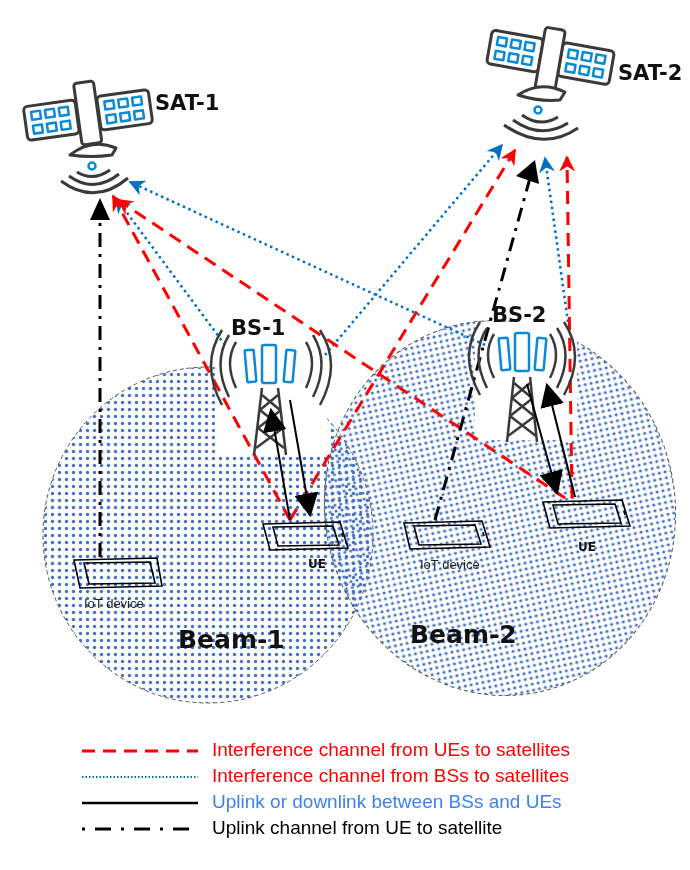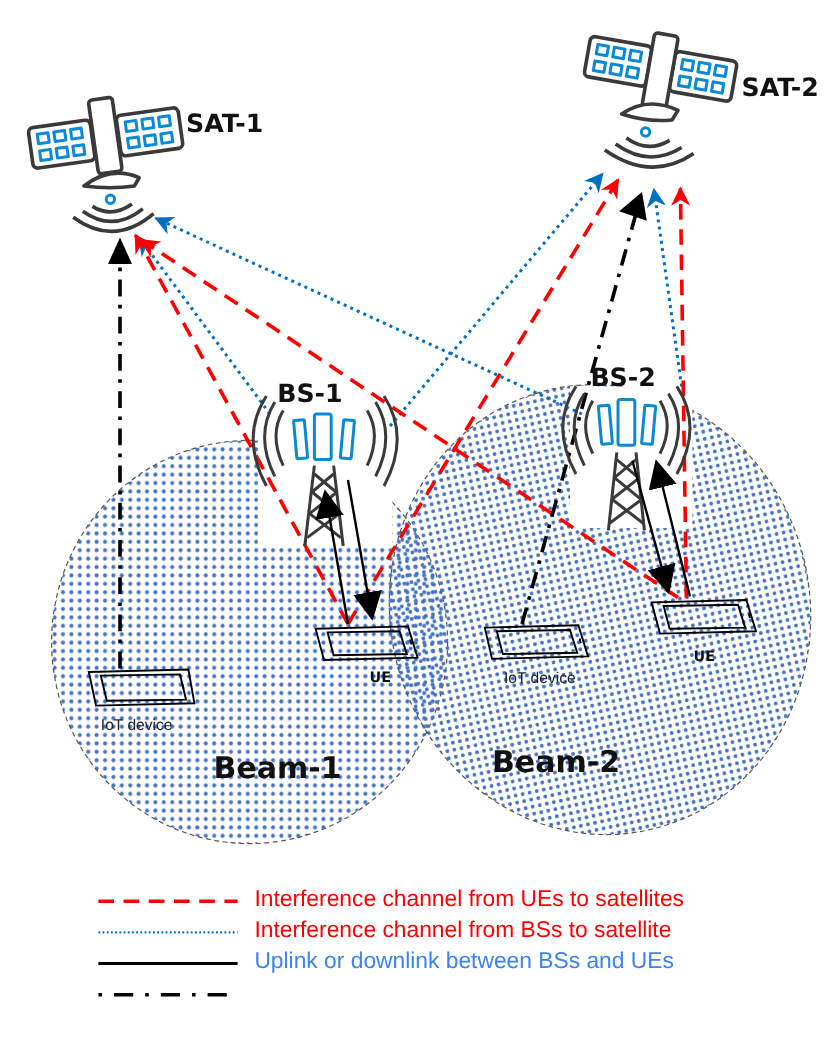--- a/index.html
+++ b/index.html
@@ -225,26 +225,27 @@
   <div class="legend-row">
     <svg class="legend-swatch" style="position:relative" width="120" height="20">
       <line x1="2" y1="10" x2="118" y2="10" stroke="#ff0000" stroke-width="3" stroke-dasharray="13,8"></line>
     </svg>
     <span class="legend-text" style="color:#ff0000">Interference channel from UEs to satellites</span>
   </div>
   <div class="legend-row">
     <svg class="legend-swatch" style="position:relative" width="120" height="20">
       <line x1="2" y1="10" x2="118" y2="10" stroke="#0070c0" stroke-width="2" stroke-dasharray="1.5,2"></line>
     </svg>
-    <span class="legend-text" style="color:#ff0000">Interference channel from BSs to satellite</span>
+    <span class="legend-text" style="color:#ff0000">Interference channel from BSs to satellites</span>
   </div>
   <div class="legend-row">
     <svg class="legend-swatch" style="position:relative" width="120" height="20">
       <line x1="2" y1="10" x2="118" y2="10" stroke="#000" stroke-width="2.5"></line>
     </svg>
     <span class="legend-text" style="color:#3b82f6">Uplink or downlink between BSs and UEs</span>
   </div>
   <div class="legend-row">
     <svg class="legend-swatch" style="position:relative" width="120" height="20">
       <line x1="2" y1="10" x2="118" y2="10" stroke="#000" stroke-width="3" stroke-dasharray="3,10,16,10"></line>
     </svg>
+    <span class="legend-text" style="color:#000">Uplink channel from UE to satellite</span>
   </div>
 </div>
 
 </body></html>

